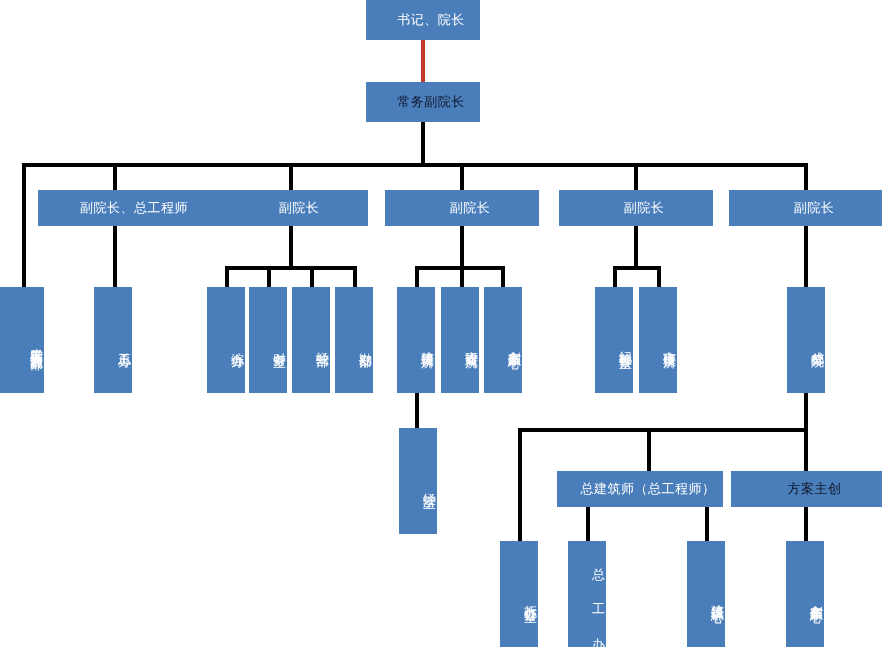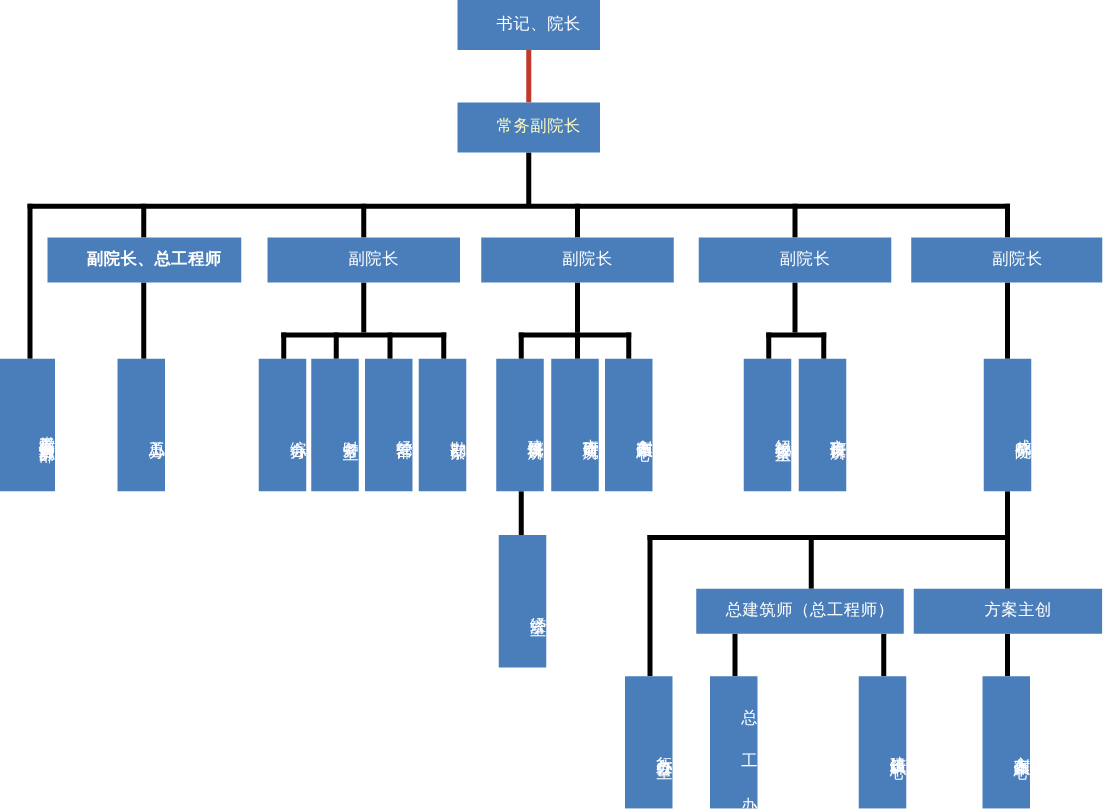--- a/index.html
+++ b/index.html
@@ -66,36 +66,36 @@
 <body>
 
 <div id="chart" style="background: rgb(255, 255, 255);">
 
   <div class="box h" style="left: 366px; top: 0px; width: 114px; height: 40px; background: rgb(74, 126, 187); color: rgb(255, 255, 255);">
     <span>书记、院长</span>
   </div>
 
   <div class="ln v red" style="left: 421px; top: 40px; width: 4px; height: 42px; background: rgb(192, 57, 43);"></div>
 
-  <div class="box h" style="left: 366px; top: 82px; width: 114px; height: 40px; background: rgb(74, 126, 187); color: #fef9c3;">
+  <div class="box h" style="left: 366px; top: 82px; width: 114px; height: 40px; background: rgb(74, 126, 187); color: #0f172a;">
     <span>常务副院长</span>
   </div>
 
   <div class="ln v" style="left: 421px; top: 122px; height: 43px; background: rgb(0, 0, 0);"></div>
 
   <div class="ln h" style="left: 22px; top: 163px; width: 786px; background: rgb(0, 0, 0);"></div>
 
   <div class="ln v" style="left: 22px; top: 163px; height: 124px; background: rgb(0, 0, 0);"></div>
   <div class="ln v" style="left: 113px; top: 163px; height: 27px; background: rgb(0, 0, 0);"></div>
   <div class="ln v" style="left: 289px; top: 163px; height: 27px; background: rgb(0, 0, 0);"></div>
   <div class="ln v" style="left: 460px; top: 163px; height: 27px; background: rgb(0, 0, 0);"></div>
   <div class="ln v" style="left: 634px; top: 163px; height: 27px; background: rgb(0, 0, 0);"></div>
   <div class="ln v" style="left: 804px; top: 163px; height: 27px; background: rgb(0, 0, 0);"></div>
 
-  <div class="box h" style="left: 38px; top: 190px; width: 155px; height: 36px; background: rgb(74, 126, 187); color: rgb(255, 255, 255); font-weight: bold;">
+  <div class="box h" style="left: 38px; top: 190px; width: 176px; height: 36px; background: rgb(74, 126, 187); color: rgb(255, 255, 255);">
     <span>副院长、总工程师</span>
   </div>
   <div class="box h" style="left: 214px; top: 190px; width: 154px; height: 36px; background: rgb(74, 126, 187); color: rgb(255, 255, 255);">
     <span>副院长</span>
   </div>
   <div class="box h" style="left: 385px; top: 190px; width: 154px; height: 36px; background: rgb(74, 126, 187); color: rgb(255, 255, 255);">
     <span>副院长</span>
   </div>
   <div class="box h" style="left: 559px; top: 190px; width: 154px; height: 36px; background: rgb(74, 126, 187); color: rgb(255, 255, 255);">
     <span>副院长</span>
@@ -178,21 +178,21 @@
 
   <div class="ln v" style="left: 804px; top: 393px; height: 39px; background: rgb(0, 0, 0);"></div>
   <div class="ln h" style="left: 518px; top: 428px; width: 290px; background: rgb(0, 0, 0);"></div>
   <div class="ln v" style="left: 518px; top: 428px; height: 113px; background: rgb(0, 0, 0);"></div>
   <div class="ln v" style="left: 647px; top: 428px; height: 43px; background: rgb(0, 0, 0);"></div>
   <div class="ln v" style="left: 804px; top: 428px; height: 43px; background: rgb(0, 0, 0);"></div>
 
   <div class="box h" style="left: 557px; top: 471px; width: 166px; height: 36px; font-size: 13px; background: rgb(74, 126, 187); color: rgb(255, 255, 255);">
     <span>总建筑师（总工程师）</span>
   </div>
-  <div class="box h" style="left: 731px; top: 471px; width: 151px; height: 36px; background: rgb(74, 126, 187); color: #ffffff;">
+  <div class="box h" style="left: 731px; top: 471px; width: 151px; height: 36px; background: rgb(74, 126, 187); color: #0f172a;">
     <span>方案主创</span>
   </div>
 
   <div class="ln v" style="left: 586px; top: 507px; height: 34px; background: rgb(0, 0, 0);"></div>
   <div class="ln v" style="left: 705px; top: 507px; height: 34px; background: rgb(0, 0, 0);"></div>
 
   <div class="ln v" style="left: 804px; top: 507px; height: 34px; background: rgb(0, 0, 0);"></div>
 
   <div class="box v" style="left: 500px; top: 541px; width: 38px; height: 106px; background: rgb(74, 126, 187); color: rgb(255, 255, 255);">
     <span>行政办公室</span>

